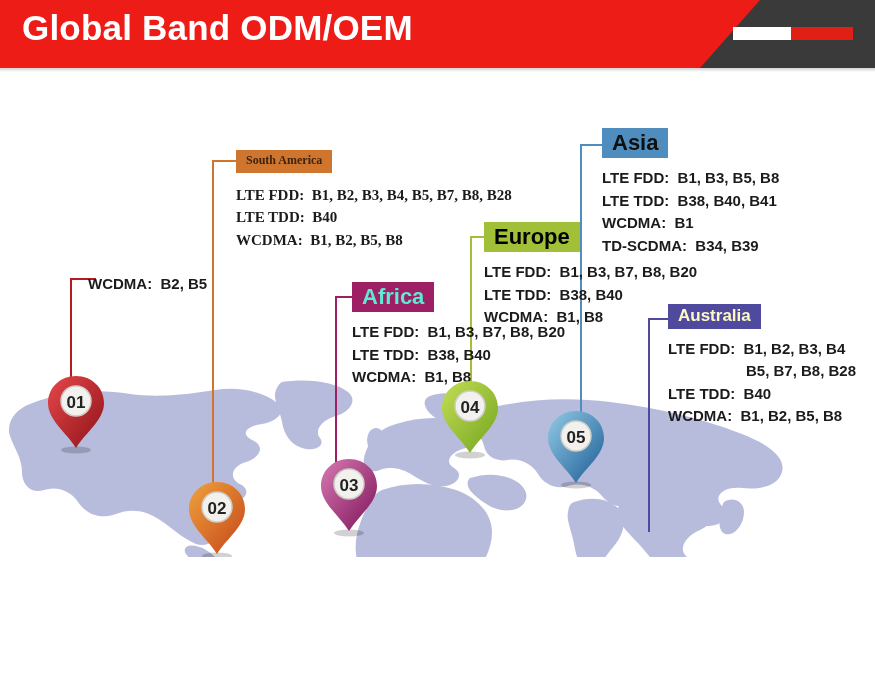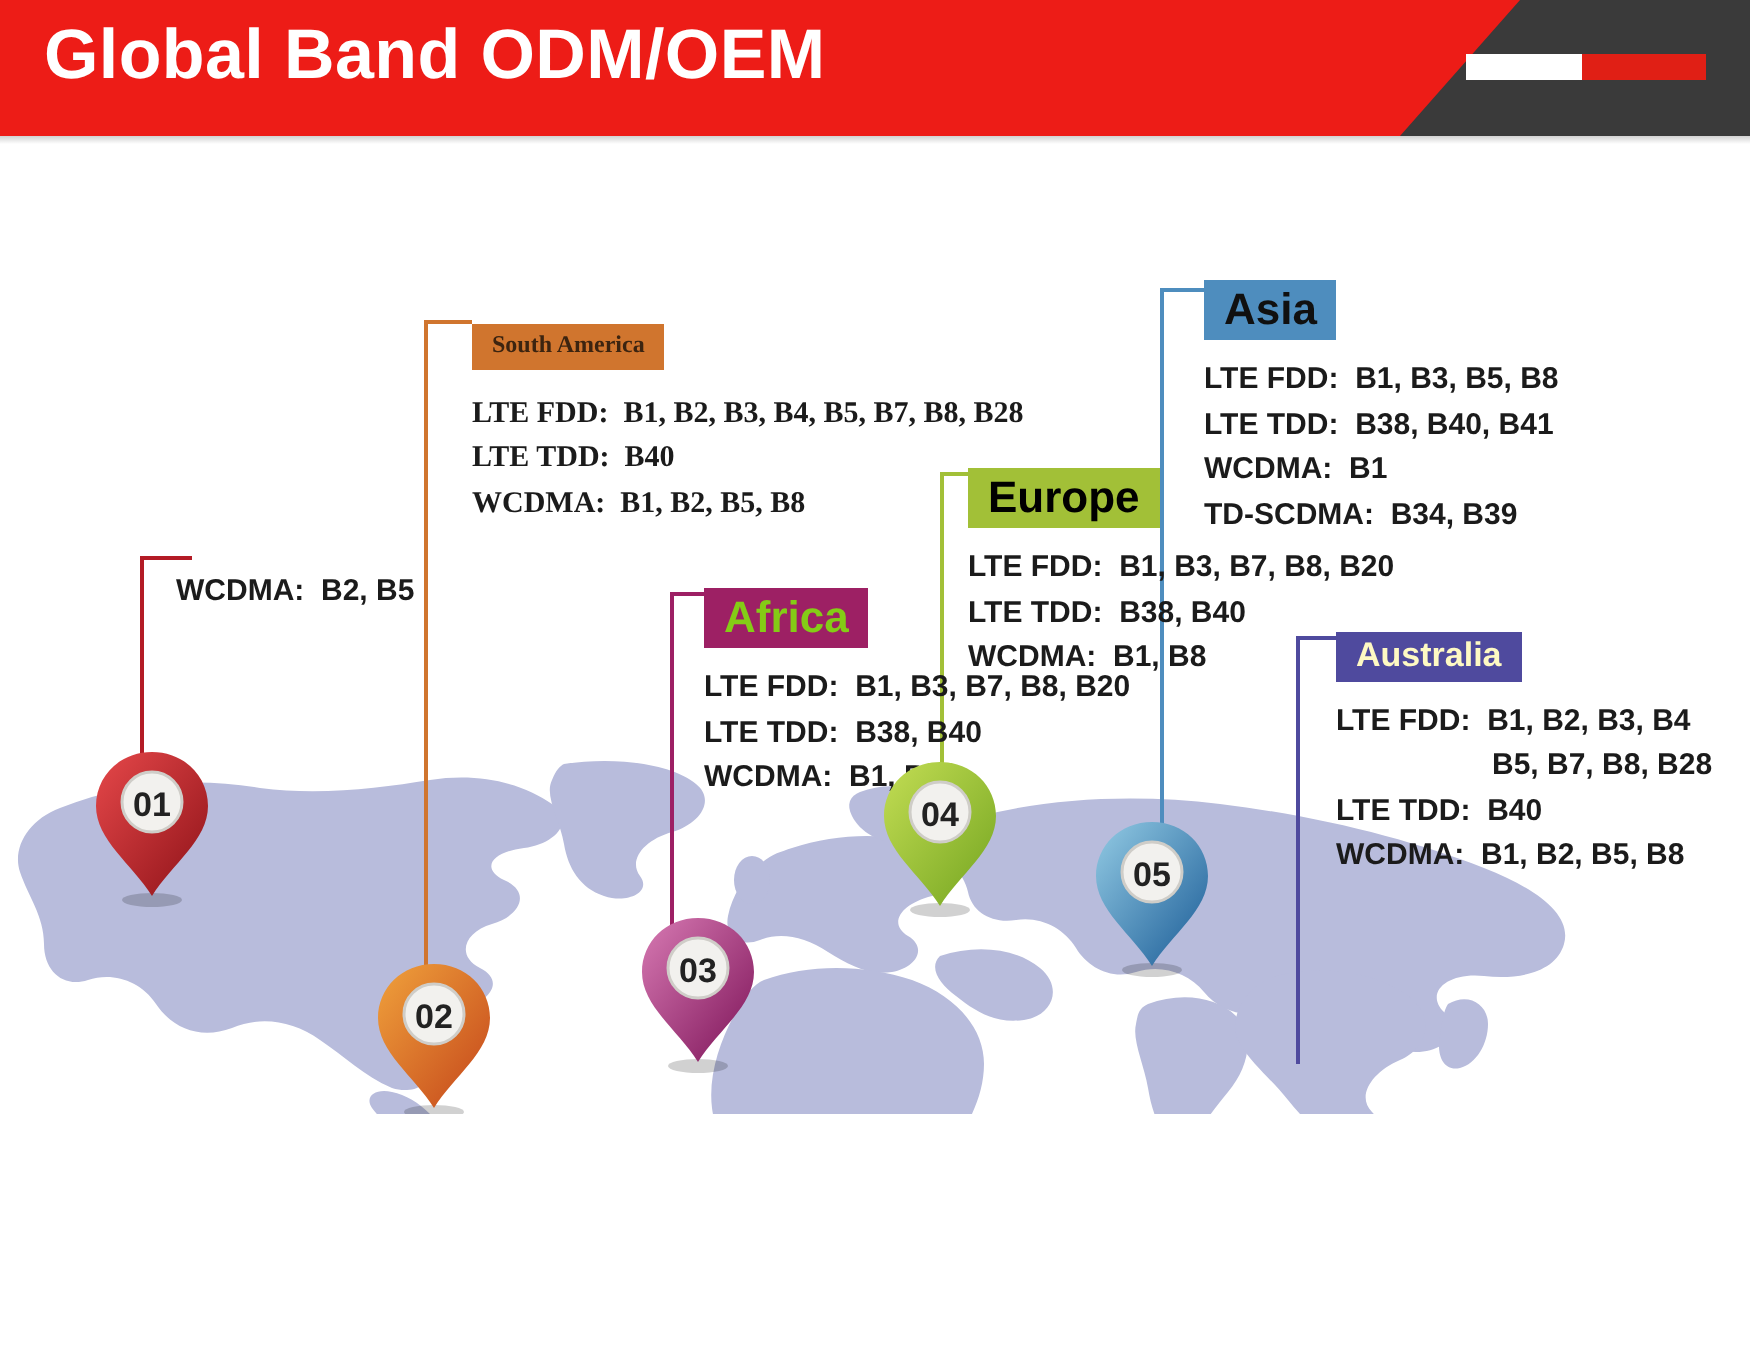--- a/index.html
+++ b/index.html
@@ -75,21 +75,21 @@
   .map-wrap {
     position: absolute;
     left: 0;
     top: 378px;
     width: 875px;
     height: 298px;
   }
   .map-wrap svg { display: block; }
 
   
-  .region { position: absolute; margin-top: 12px; }
+  .region { position: absolute; }
   .region-label {
     display: inline-block;
     padding: 2px 10px 3px 10px;
     font-weight: bold;
     white-space: nowrap;
     line-height: 1.15;
   }
   .region-body {
     margin-top: 9px;
     font-size: 15px;
@@ -100,21 +100,21 @@
   }
   .region-body .row { display: block; }
   .region-body .cont {
     display: block;
     padding-left: 78px;
   }
 
   
   .lbl-america   { background: #b31b25; color: #ffffff; font-size: 22px; }
   .lbl-southam   { background: #d0752e; color: #3c2410; font-size: 12px; padding: 4px 10px 5px 10px; }
-  .lbl-africa    { background: #9d2064; color: #84cc16; font-size: 22px; }
+  .lbl-africa    { background: #9d2064; color: #5eead4; font-size: 22px; }
   .lbl-europe    { background: #a2c037; color: #000000; font-size: 22px; }
   .lbl-asia      { background: #4e8dbe; color: #101010; font-size: 22px; }
   .lbl-australia { background: #4f4a9e; color: #fef9c3; font-size: 17px; }
 
   
   .conn { position: absolute; }
   .conn .v { position: absolute; width: 2px; }
   .conn .h { position: absolute; height: 2px; }
 
   

